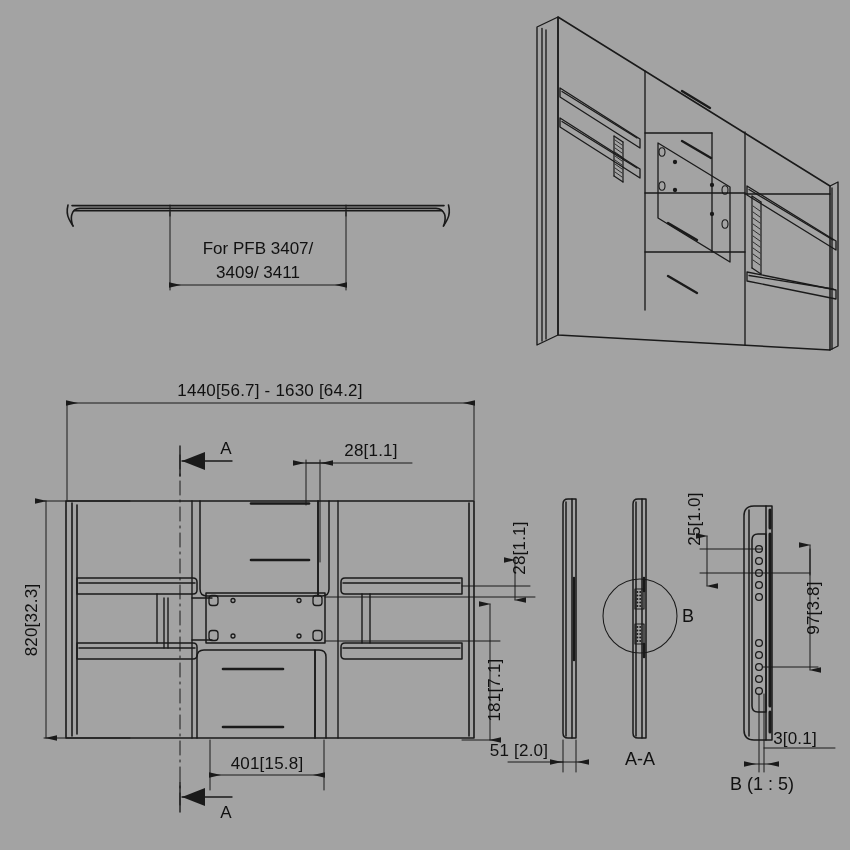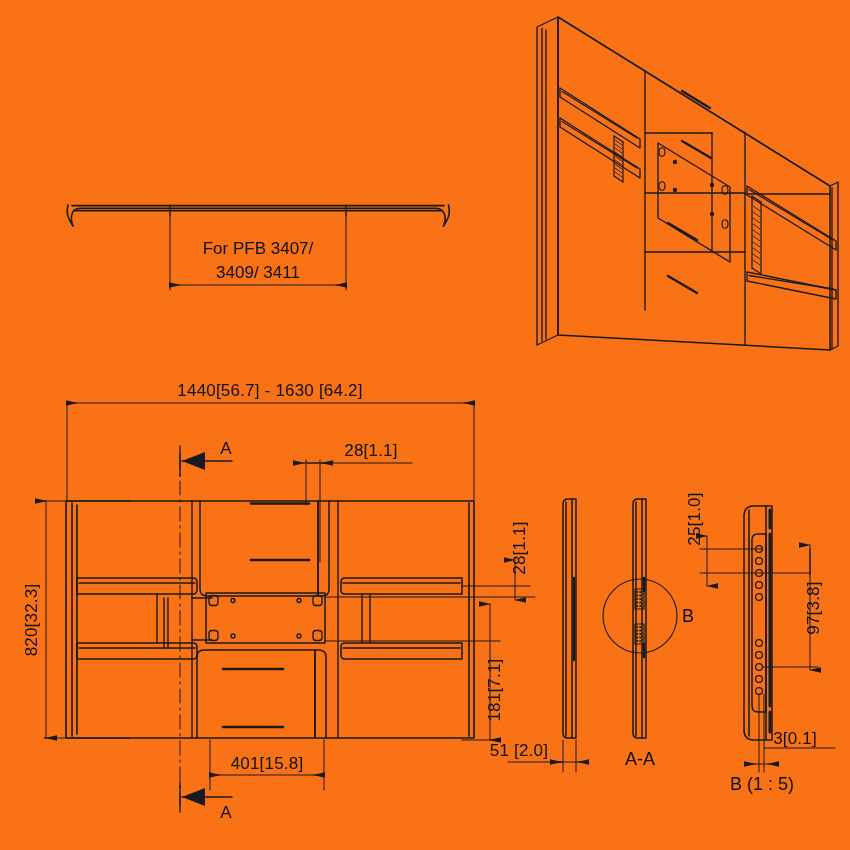--- a/index.html
+++ b/index.html
@@ -12,21 +12,21 @@
     width: 850px;
     height: 850px;
     overflow: hidden;
     font-family: "Liberation Sans", sans-serif;
     color: #1a1a1a;
   }
   #sheet {
     position: relative;
     width: 850px;
     height: 850px;
-    background: #f97316;
+    background: #a3a3a3;
   }
   #sheet svg {
     position: absolute;
     left: 0;
     top: 0;
   }
   .dimtext {
     font-family: "Liberation Sans", sans-serif;
     font-size: 17px;
     fill: #111111;

